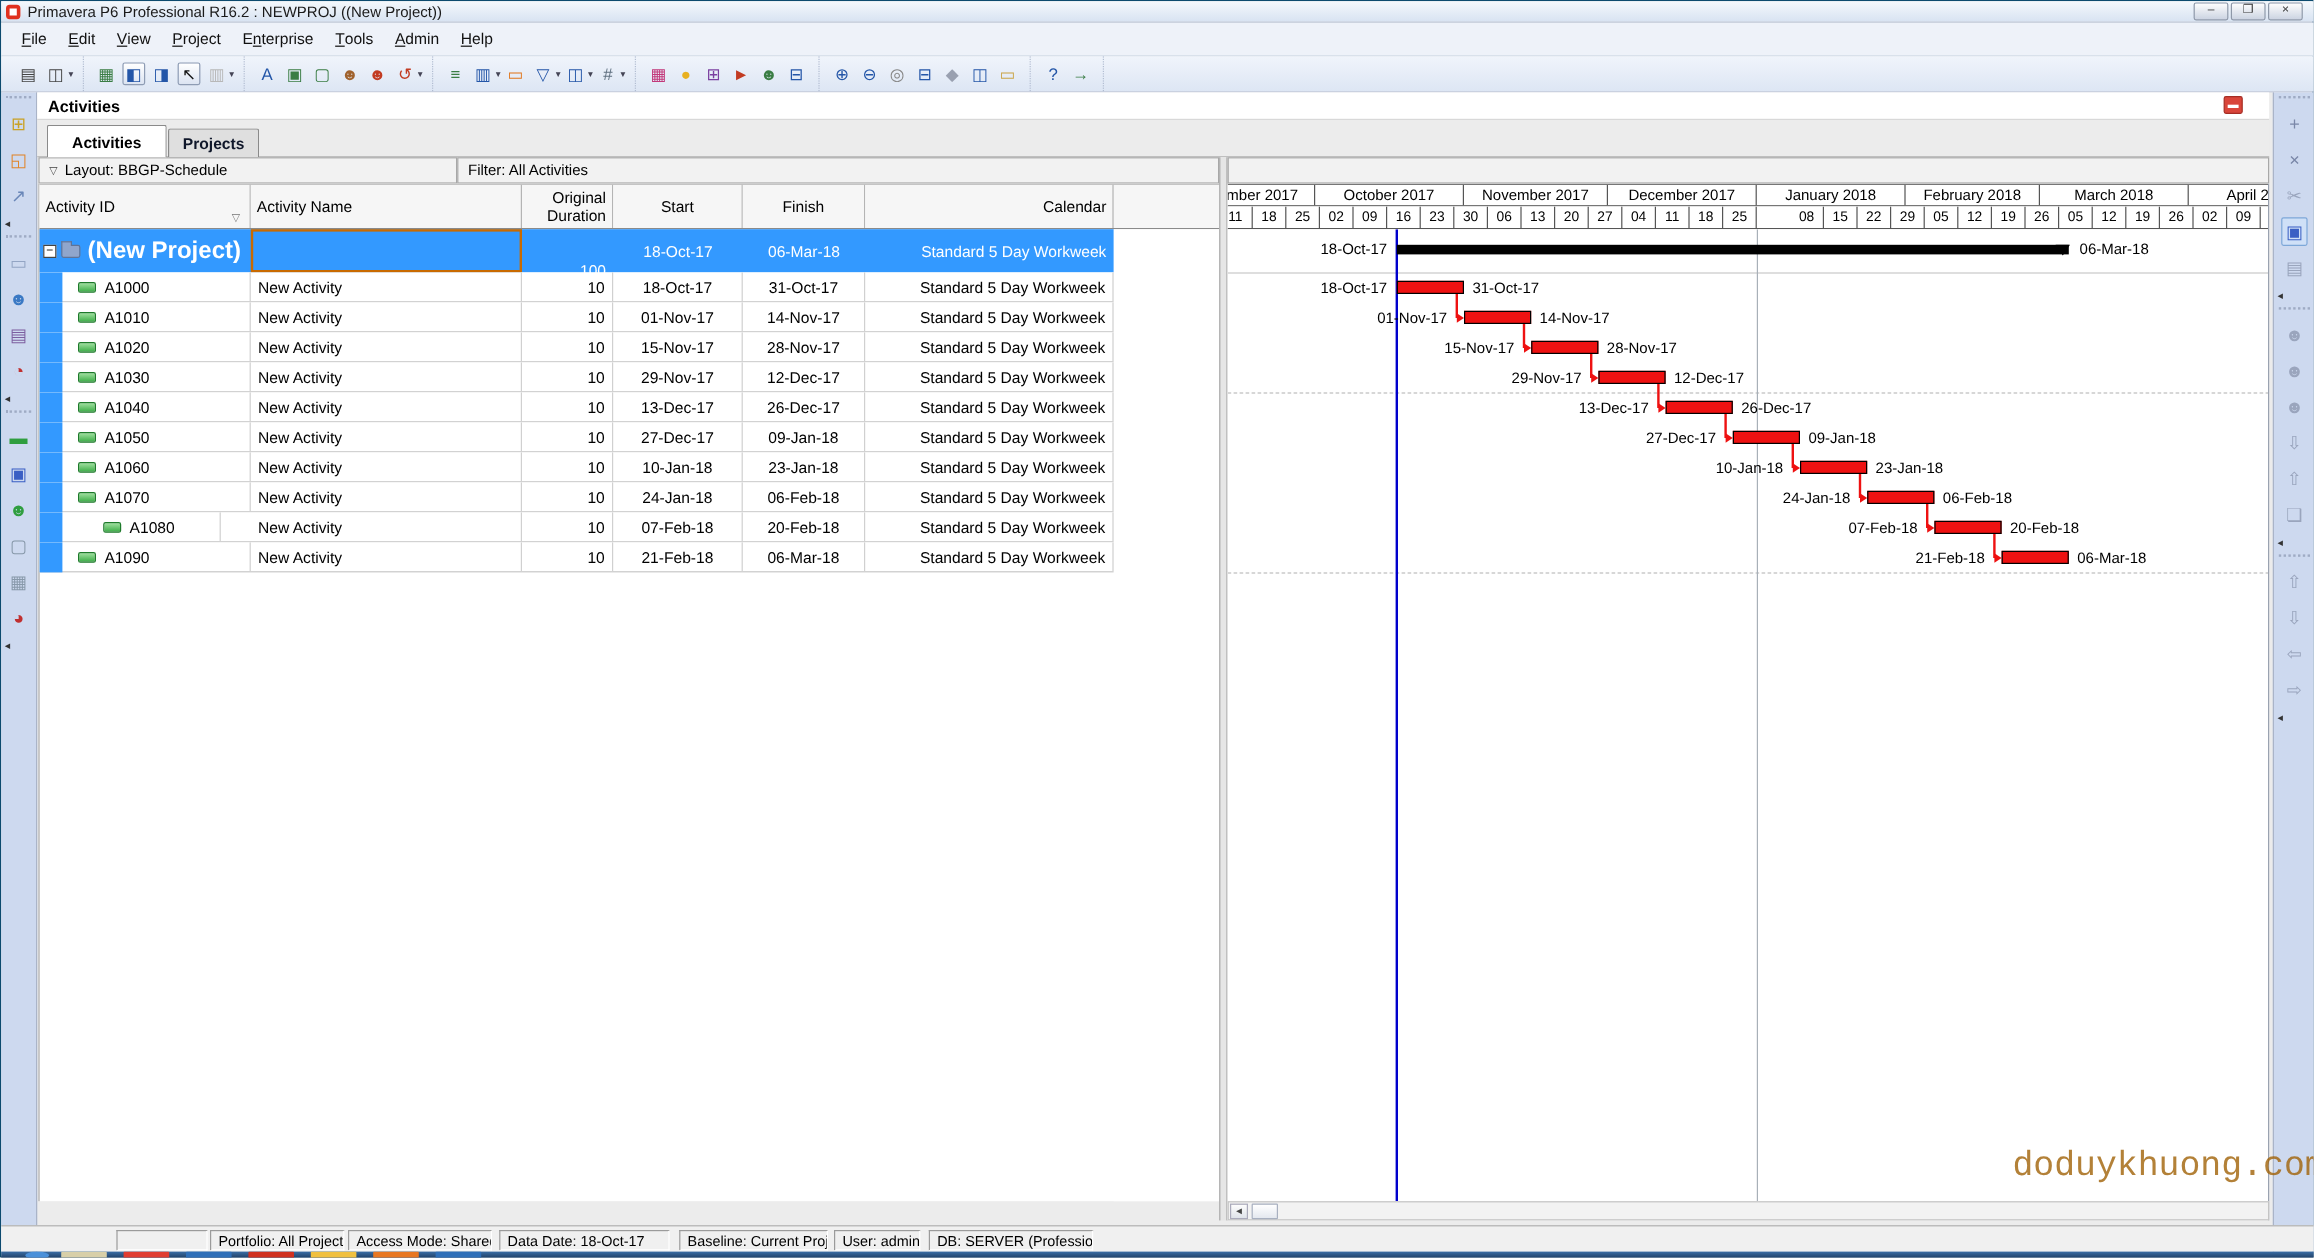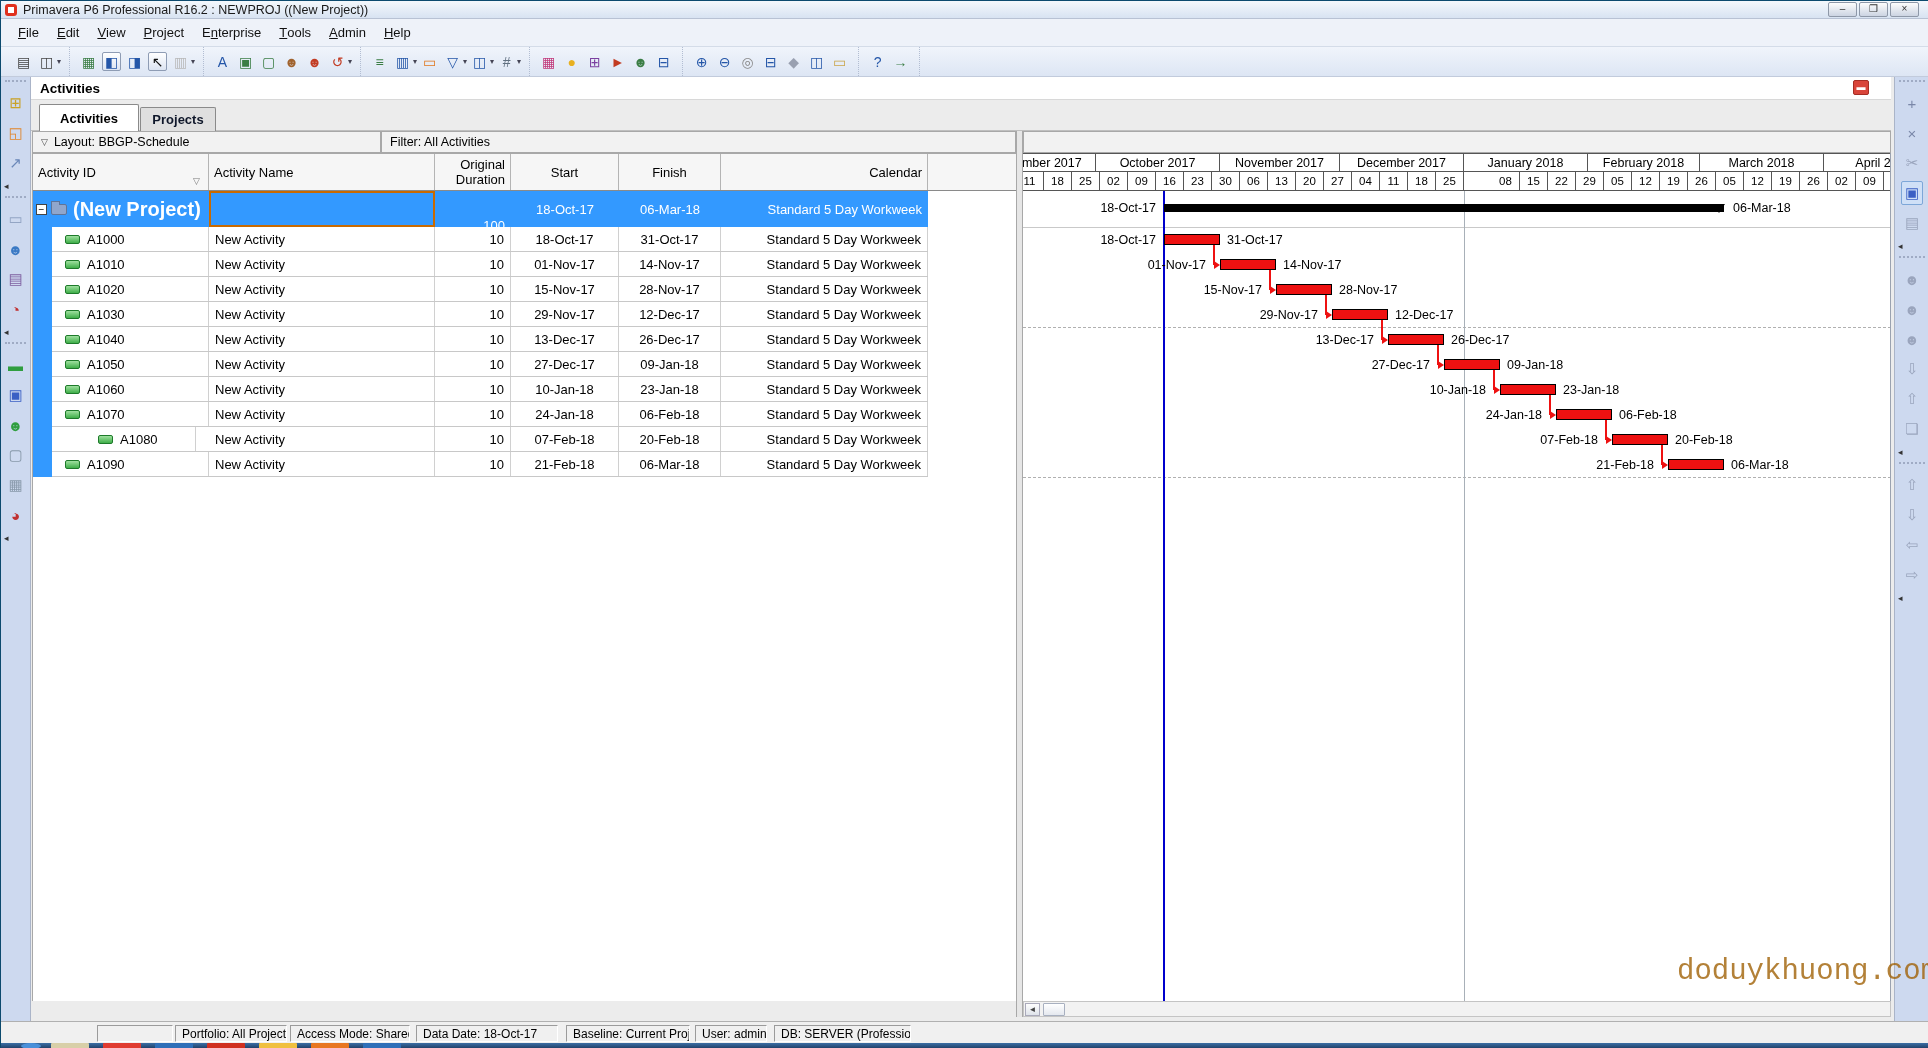--- a/index.html
+++ b/index.html
@@ -419,21 +419,21 @@
             <span>A1070</span>
           </div>
           <div class="cell left" style="left: 176px; width: 226px;">New Activity</div>
           <div class="cell right" style="left: 402px; width: 76px;">10</div>
           <div class="cell center" style="left: 478px; width: 108px;">24-Jan-18</div>
           <div class="cell center" style="left: 586px; width: 102px;">06-Feb-18</div>
           <div class="cell right" style="left: 688px; width: 207px;">Standard 5 Day Workweek</div>
         </div>
         <div class="act-row">
           <div class="act-strip"></div>
-          <div class="cell" style="left: 35px; width: 128px; padding-left: 30px;">
+          <div class="cell" style="left: 23px; width: 128px; padding-left: 30px;">
             <div class="act-icon"></div>
             <span>A1080</span>
           </div>
           <div class="cell left" style="left: 176px; width: 226px;">New Activity</div>
           <div class="cell right" style="left: 402px; width: 76px;">10</div>
           <div class="cell center" style="left: 478px; width: 108px;">07-Feb-18</div>
           <div class="cell center" style="left: 586px; width: 102px;">20-Feb-18</div>
           <div class="cell right" style="left: 688px; width: 207px;">Standard 5 Day Workweek</div>
         </div>
         <div class="act-row">

